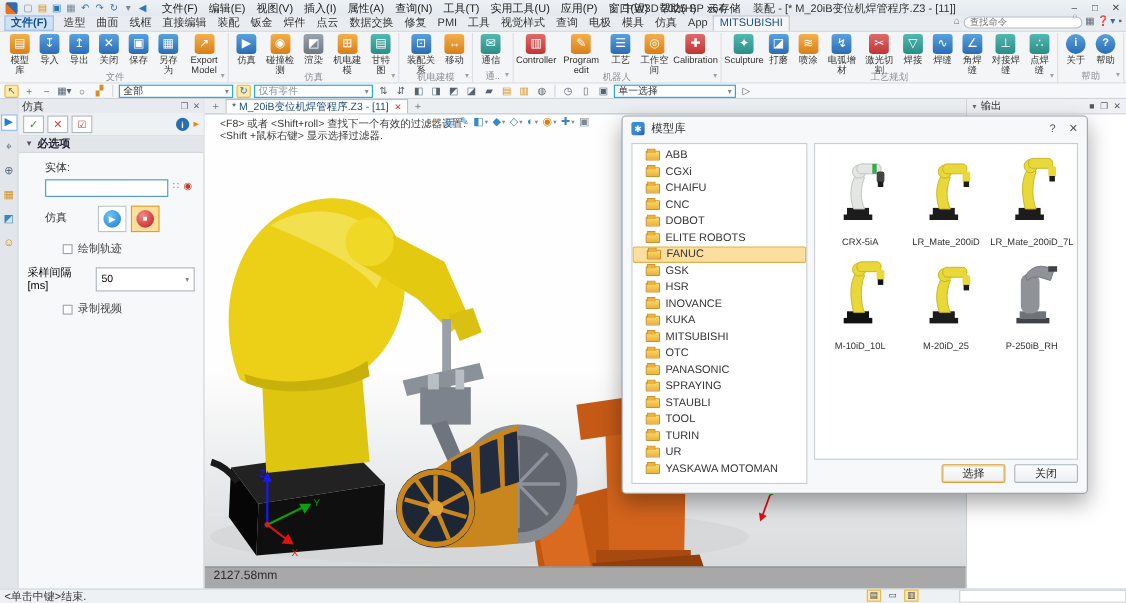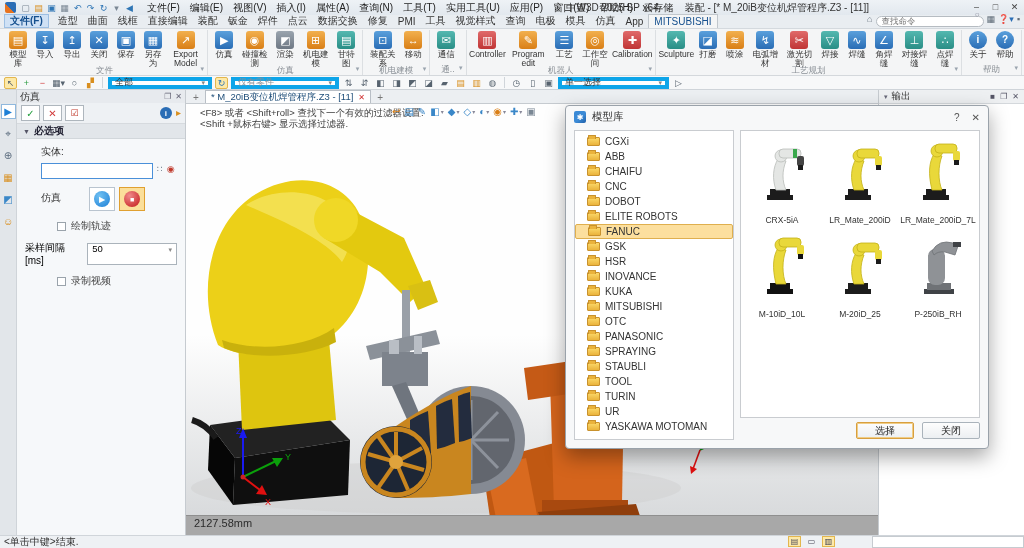--- a/index.html
+++ b/index.html
@@ -45,21 +45,21 @@
   .rlabel { font-size:8.5px; line-height:9px; text-align:center; color:#333; }
   .rglabel { font-size:8.5px; color:#8a9096; text-align:center; height:11px; position:relative; padding:0 8px; }
   .rglabel .launch { position:absolute; right:0; top:0; font-size:7px; color:#9aa4ae; }
 
   
   #dabar { left:0; top:76px; width:1024px; height:14px; background:#f7f8f9; border-bottom:1px solid #cfd4d9;
     display:flex; align-items:center; gap:3px; padding:0 4px; }
   .dico { min-width:13px; height:12px; font-size:9px; color:#57636f; display:flex; align-items:center; justify-content:center; border-radius:2px; }
   .dico.hl { background:#fde9a8; border:1px solid #e3b64e; }
   .dsep { width:1px; height:11px; background:#d0d5da; margin:0 2px; }
-  .ddrop { height:12px; background:#fff; border:4px solid #0ea5e9; font-size:9px; color:#333;
+  .ddrop { height:12px; background:#fff; border:1px solid #0ea5e9; font-size:9px; color:#333;
     display:flex; align-items:center; justify-content:space-between; padding:0 3px; }
   .ddrop .car { font-size:7px; color:#888; margin-left:4px; }
 
   
   #leftstrip { left:0; top:90px; width:17px; height:445px; background:#e2e6ea; border-right:1px solid #cfd4d9;
     display:flex; flex-direction:column; align-items:center; padding-top:14px; gap:7px; }
   .sico { width:15px; height:15px; font-size:10px; display:flex; align-items:center; justify-content:center; }
   .sico.sel { background:#fff; border:1px solid #8fb8dd; }
 
   
@@ -80,21 +80,21 @@
   #simbtns { display:flex; gap:4px; margin-left:28px; margin-top:2px; }
   .playbtn { width:26px; height:24px; background:#fff; border:1px solid #b9c4cf; display:flex; align-items:center; justify-content:center; }
   .playbtn .pc { width:16px; height:16px; border-radius:50%; background:radial-gradient(circle at 35% 30%,#6fc0f2,#1d7fd6); color:#fff; font-size:8px;
     display:flex; align-items:center; justify-content:center; }
   .stopbtn { width:26px; height:24px; background:#fbdf9a; border:1px solid #e0a030; display:flex; align-items:center; justify-content:center; }
   .stopbtn .sc { width:16px; height:16px; border-radius:50%; background:radial-gradient(circle at 35% 30%,#f08a8a,#c21717); color:#fff; font-size:7px;
     display:flex; align-items:center; justify-content:center; }
   .chk { display:flex; align-items:center; gap:5px; margin:8px 0 0 40px; color:#444; }
   .chk .box { width:9px; height:9px; border:1px solid #9aa3ab; background:#fff; }
   #interval-row { display:flex; align-items:center; gap:5px; padding:8px 8px 0 8px; }
-  #interval-sel { width:92px; height:15px; background:#fff; border:1px solid #aab3bb; display:flex; align-items:flex-end;
+  #interval-sel { width:92px; height:15px; background:#fff; border:1px solid #aab3bb; display:flex; align-items:center;
     justify-content:space-between; padding:10px 4px; font-size:9.5px; }
 
   
   #viewport { left:186px; top:90px; width:692px; height:445px; background:linear-gradient(#fefefe 55%,#d8dadc 96%); overflow:hidden; }
   #vtabs { position:absolute; left:0; top:0; width:100%; height:14px; background:#eceff2; border-bottom:1px solid #c6cbd0;
     display:flex; align-items:flex-end; padding-left:4px; gap:3px; z-index:3; }
   .vtab-add { width:12px; text-align:center; font-size:10px; color:#777; }
   #vtab { height:13px; background:#fff; border:1px solid #b9bfc6; border-bottom:none; display:flex; align-items:center;
     padding:0 5px; font-size:9.5px; color:#1f4e79; gap:5px; }
   #vtab .close { color:#d03030; font-size:8px; }
@@ -636,25 +636,25 @@
     <span>模型库</span>
     <span class="dctl">
       <span>?</span>
       <span>✕</span>
     </span>
   </div>
   <div id="dbody">
     <div id="dtree">
         <div class="trow">
           <span class="folder"></span>
+          <span>ABB</span>
+        </div>
+        <div class="trow">
+          <span class="folder"></span>
           <span>CGXi</span>
-        </div>
-        <div class="trow">
-          <span class="folder"></span>
-          <span>ABB</span>
         </div>
         <div class="trow">
           <span class="folder"></span>
           <span>CHAIFU</span>
         </div>
         <div class="trow">
           <span class="folder"></span>
           <span>CNC</span>
         </div>
         <div class="trow">

